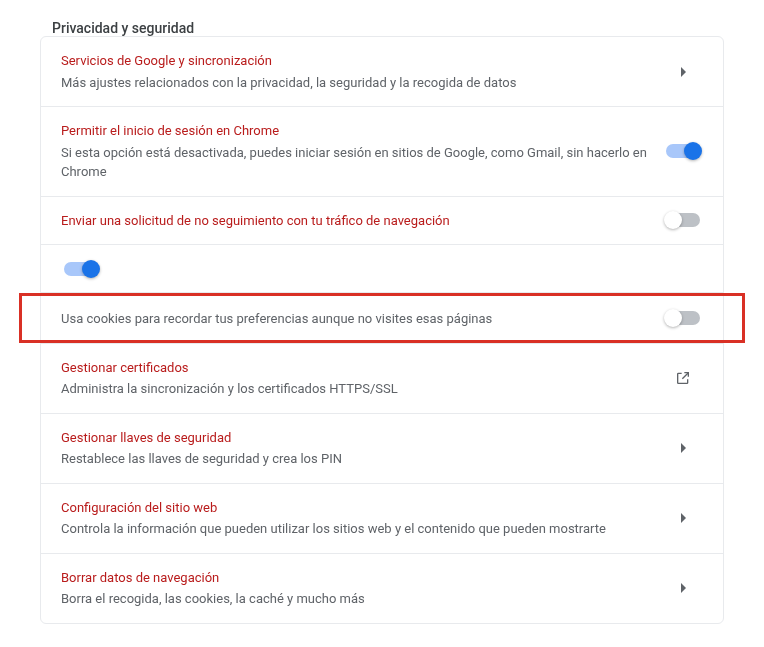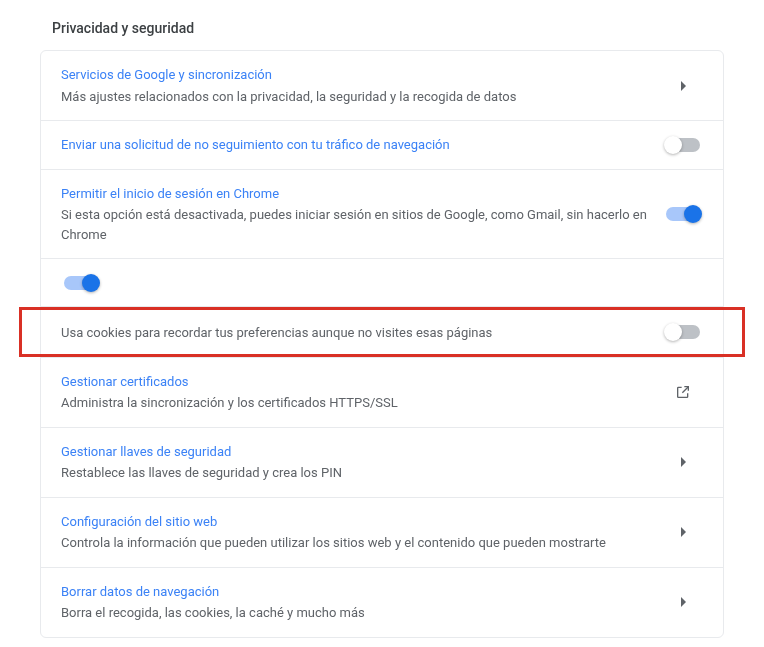--- a/index.html
+++ b/index.html
@@ -7,42 +7,41 @@
       font-family: 'Segoe UI', Roboto, Arial, sans-serif;
       background: #fff;
       width: 764px;
       height: 647px;
       padding: 20px 40px;
       color: #202124;
     }
     .section-title {
       font-size: 14px;
       color: #3c4043;
-      margin-bottom: 14px;
       margin-left: 12px;
       font-weight: 500;
     }
     .card {
       border: 1px solid #e8eaed;
       border-radius: 6px;
       background: #fff;
     }
     .row {
       display: flex;
       align-items: center;
       justify-content: space-between;
       padding: 14px 20px;
       border-bottom: 1px solid #e8eaed;
       min-height: 48px;
     }
     .row:last-child { border-bottom: none; }
     .row-text { flex: 1; padding-right: 16px; }
     .row-title {
       font-size: 13px;
-      color: #3b82f6;
+      color: #b91c1c;
       line-height: 1.5;
     }
     .row-desc {
       font-size: 13px;
       color: #5f6368;
       line-height: 1.5;
       margin-top: 2px;
     }
     .row-control {
       flex: 0 0 auto;
@@ -106,36 +105,36 @@
       <div class="row-title">Servicios de Google y sincronización</div>
       <div class="row-desc">Más ajustes relacionados con la privacidad, la seguridad y la recogida de datos</div>
     </div>
     <div class="row-control">
       <div class="chevron"></div>
     </div>
   </div>
 
   <div class="row">
     <div class="row-text">
-      <div class="row-title">Enviar una solicitud de no seguimiento con tu tráfico de navegación</div>
-    </div>
-    <div class="row-control">
-      <div class="toggle off">
-          <div class="knob"></div>
-        </div>
-    </div>
-  </div>
-
-  <div class="row">
-    <div class="row-text">
       <div class="row-title">Permitir el inicio de sesión en Chrome</div>
       <div class="row-desc">Si esta opción está desactivada, puedes iniciar sesión en sitios de Google, como Gmail, sin hacerlo en Chrome</div>
     </div>
     <div class="row-control">
       <div class="toggle on">
+          <div class="knob"></div>
+        </div>
+    </div>
+  </div>
+
+  <div class="row">
+    <div class="row-text">
+      <div class="row-title">Enviar una solicitud de no seguimiento con tu tráfico de navegación</div>
+    </div>
+    <div class="row-control">
+      <div class="toggle off">
           <div class="knob"></div>
         </div>
     </div>
   </div>
 
   <div class="row">
     <div class="row-control">
       <div class="toggle on">
           <div class="knob"></div>
         </div>

